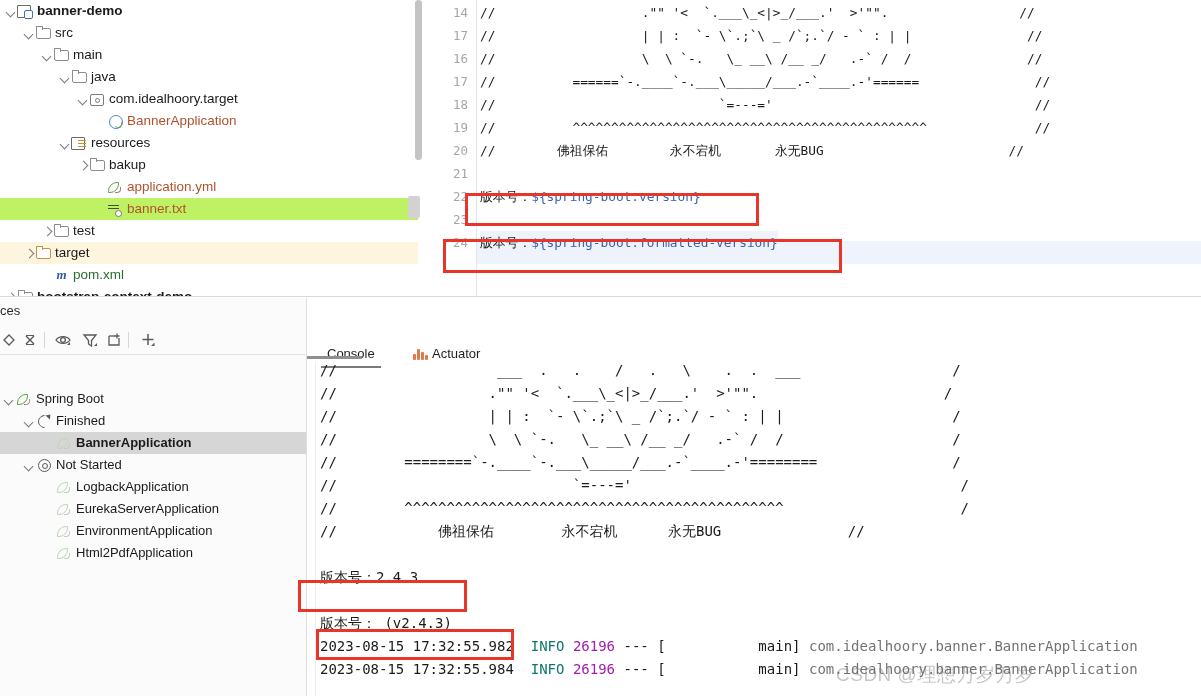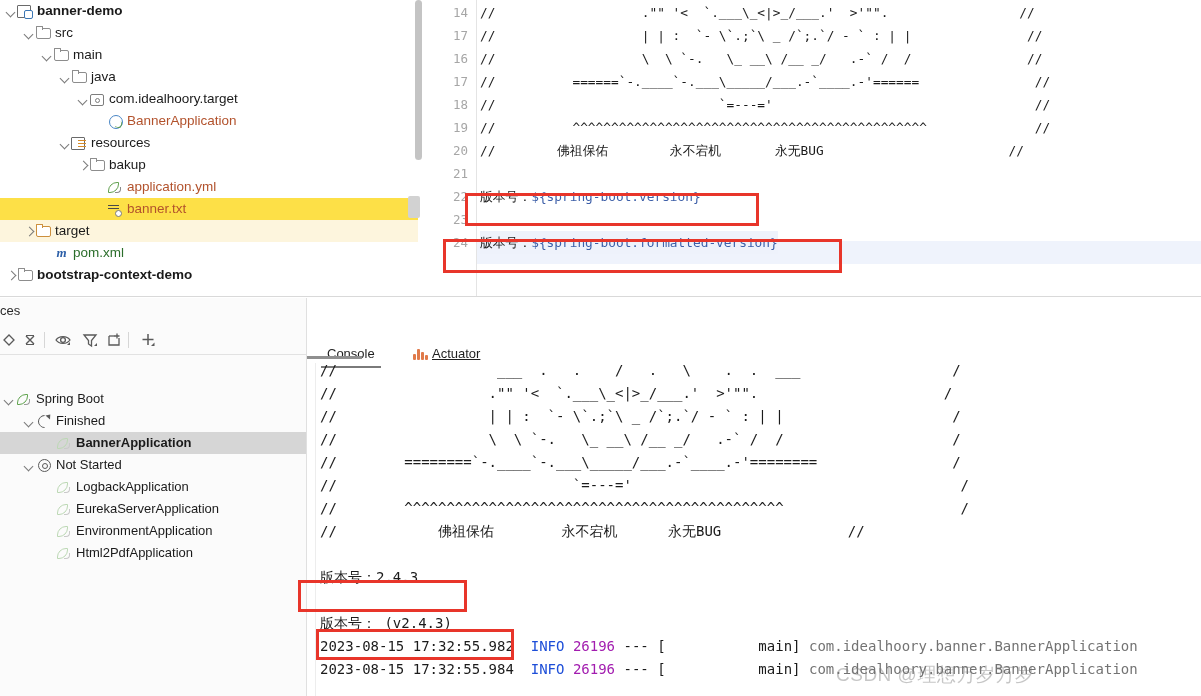--- a/index.html
+++ b/index.html
@@ -17,21 +17,21 @@
 
   
   #project-tree{
     position:absolute;left:0;top:0;width:428px;height:296px;
     background:#ffffff;overflow:hidden;
   }
   .tree-row{
     position:relative;height:22px;line-height:22px;white-space:nowrap;
     font-size:13.5px;color:#1a1a1a;
   }
-  .tree-row.sel{background:#fde047;}
+  .tree-row.sel{background:#bef264;}
   .tree-row.excluded{background:#fdf5dd;}
   .arrow{
     display:inline-block;width:11px;height:22px;vertical-align:top;
     position:relative;
   }
   .arrow.down::before{
     content:"";position:absolute;left:1px;top:9px;width:6px;height:6px;
     border-left:1.4px solid #7a7a7a;border-bottom:1.4px solid #7a7a7a;
     transform:rotate(-45deg);
   }
@@ -237,21 +237,21 @@
   .actuator-ico i{position:absolute;bottom:0;width:3px;background:#e07a4a;display:block;border-radius:1px;}
   #console-body{position:absolute;left:0;top:65px;width:894px;height:333px;overflow:hidden;}
   .cline{
     position:absolute;left:13px;height:23px;line-height:23px;white-space:pre;
     font-family:"DejaVu Sans Mono","Liberation Mono",monospace;
     font-size:14px;color:#1b1b1b;
   }
   #console-gutterline{position:absolute;left:8px;top:65px;width:1px;height:333px;background:#ededed;}
   #console-scrollthumb{position:absolute;left:0;top:58px;width:55px;height:3px;background:#8f8f8f;}
 
-  .log-info{color:#1d4ed8;}
+  .log-info{color:#0f766e;}
   .log-pid{color:#a21caf;}
   .log-cls{color:#737373;}
   .log-ts{color:#1b1b1b;}
 
   
   #watermark{
     position:absolute;left:836px;top:662px;width:360px;height:34px;
     font-size:19px;color:rgba(120,120,120,0.42);
     font-family:"Liberation Sans",sans-serif;white-space:nowrap;
     pointer-events:none;letter-spacing:0.5px;
@@ -267,20 +267,21 @@
         <div class="tree-row"><span style="display: inline-block; width: 6px; height: 22px;"></span><span class="arrow down"></span><span class="ico module"></span><span class="lbl b">banner-demo</span></div>
         <div class="tree-row"><span style="display: inline-block; width: 24px; height: 22px;"></span><span class="arrow down"></span><span class="ico folder"></span><span class="lbl ">src</span></div>
         <div class="tree-row"><span style="display: inline-block; width: 42px; height: 22px;"></span><span class="arrow down"></span><span class="ico folder"></span><span class="lbl ">main</span></div>
         <div class="tree-row"><span style="display: inline-block; width: 60px; height: 22px;"></span><span class="arrow down"></span><span class="ico folder"></span><span class="lbl ">java</span></div>
         <div class="tree-row"><span style="display: inline-block; width: 78px; height: 22px;"></span><span class="arrow down"></span><span class="ico pkg"></span><span class="lbl ">com.idealhoory.target</span></div>
         <div class="tree-row"><span style="display: inline-block; width: 96px; height: 22px;"></span><span class="arrow"></span><span class="ico springcls"></span><span class="lbl orange">BannerApplication</span></div>
         <div class="tree-row"><span style="display: inline-block; width: 60px; height: 22px;"></span><span class="arrow down"></span><span class="ico res"></span><span class="lbl ">resources</span></div>
         <div class="tree-row"><span style="display: inline-block; width: 78px; height: 22px;"></span><span class="arrow right"></span><span class="ico folder"></span><span class="lbl ">bakup</span></div>
         <div class="tree-row"><span style="display: inline-block; width: 96px; height: 22px;"></span><span class="arrow"></span><span class="ico leaf"></span><span class="lbl orange">application.yml</span></div>
         <div class="tree-row sel"><span style="display: inline-block; width: 96px; height: 22px;"></span><span class="arrow"></span><span class="ico txt"></span><span class="lbl orange">banner.txt</span></div>
+        <div class="tree-row"><span style="display: inline-block; width: 42px; height: 22px;"></span><span class="arrow right"></span><span class="ico folder"></span><span class="lbl ">test</span></div>
         <div class="tree-row excluded"><span style="display: inline-block; width: 24px; height: 22px;"></span><span class="arrow right"></span><span class="ico folder orangef"></span><span class="lbl ">target</span></div>
         <div class="tree-row"><span style="display: inline-block; width: 42px; height: 22px;"></span><span class="arrow"></span><span class="ico maven">m</span><span class="lbl green">pom.xml</span></div>
         <div class="tree-row" style="height: 14px;"><span style="display: inline-block; width: 6px; height: 22px;"></span><span class="arrow right"></span><span class="ico folder"></span><span class="lbl b">bootstrap-context-demo</span></div>
       </div>
     <div id="tree-rightcol"></div>
     <div id="tree-scrollbar"></div>
     <div id="tree-thumb2"></div>
   </div>
 
   <div id="editor">
@@ -383,21 +384,21 @@
         <div class="svc-row"><span style="display: inline-block; width: 44px; height: 22px;"></span><span class="arrow"></span><span class="sico springleaf dim"></span><span class="lbl">EnvironmentApplication</span></div>
         <div class="svc-row"><span style="display: inline-block; width: 44px; height: 22px;"></span><span class="arrow"></span><span class="sico springleaf dim"></span><span class="lbl">Html2PdfApplication</span></div>
       </div>
   </div>
 
   <div id="v-div"></div>
 
   <div id="console-area">
     <div id="console-tabs">
         <div class="ctab active" style="left: 14px;"><span>Console</span></div>
-        <div class="ctab" style="left: 100px; text-decoration: underline;"><span class="actuator-ico"><i style="left: 0px; height: 6px;"></i><i style="left: 4px; height: 11px;"></i><i style="left: 8px; height: 8px;"></i><i style="left: 12px; height: 5px;"></i></span><span>Actuator</span></div>
+        <div class="ctab" style="left: 100px;"><span class="actuator-ico"><i style="left: 0px; height: 6px;"></i><i style="left: 4px; height: 11px;"></i><i style="left: 8px; height: 8px;"></i><i style="left: 12px; height: 5px;"></i></span><span>Actuator</span></div>
       </div>
     <div id="console-gutterline"></div>
     <div id="console-scrollthumb"></div>
     <div id="console-body">
         <div class="cline" style="top: -4px;">//                   ___  .   .    /   .   \    .  .  ___                  /</div>
         <div class="cline" style="top: 19px;">//                  ."" '&lt;  `.___\_&lt;|&gt;_/___.'  &gt;'"".                      /</div>
         <div class="cline" style="top: 42px;">//                  | | :  `- \`.;`\ _ /`;.`/ - ` : | |                    /</div>
         <div class="cline" style="top: 65px;">//                  \  \ `-.   \_ __\ /__ _/   .-` /  /                    /</div>
         <div class="cline" style="top: 88px;">//        ========`-.____`-.___\_____/___.-`____.-'========                /</div>
         <div class="cline" style="top: 111px;">//                            `=---='                                       /</div>

